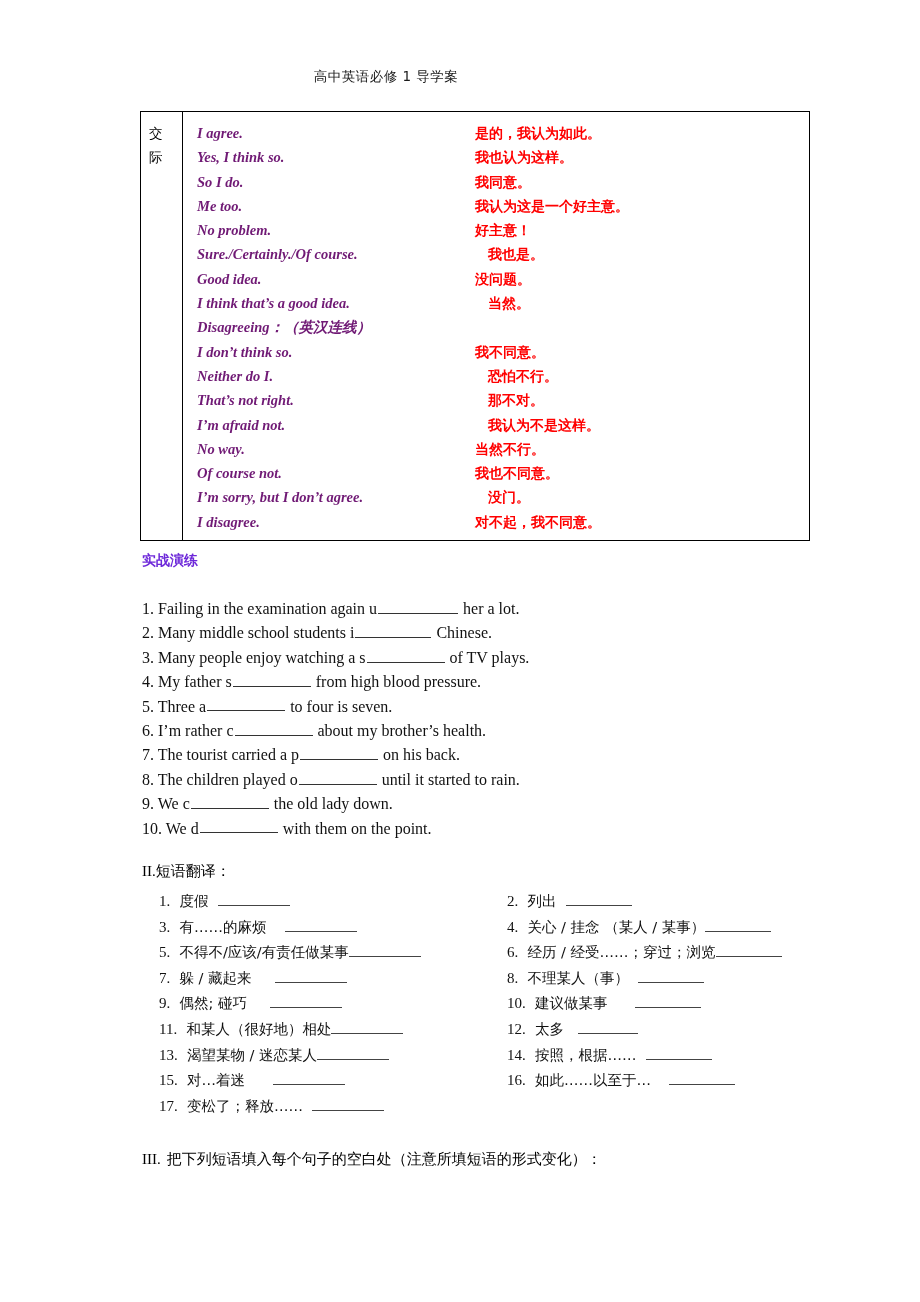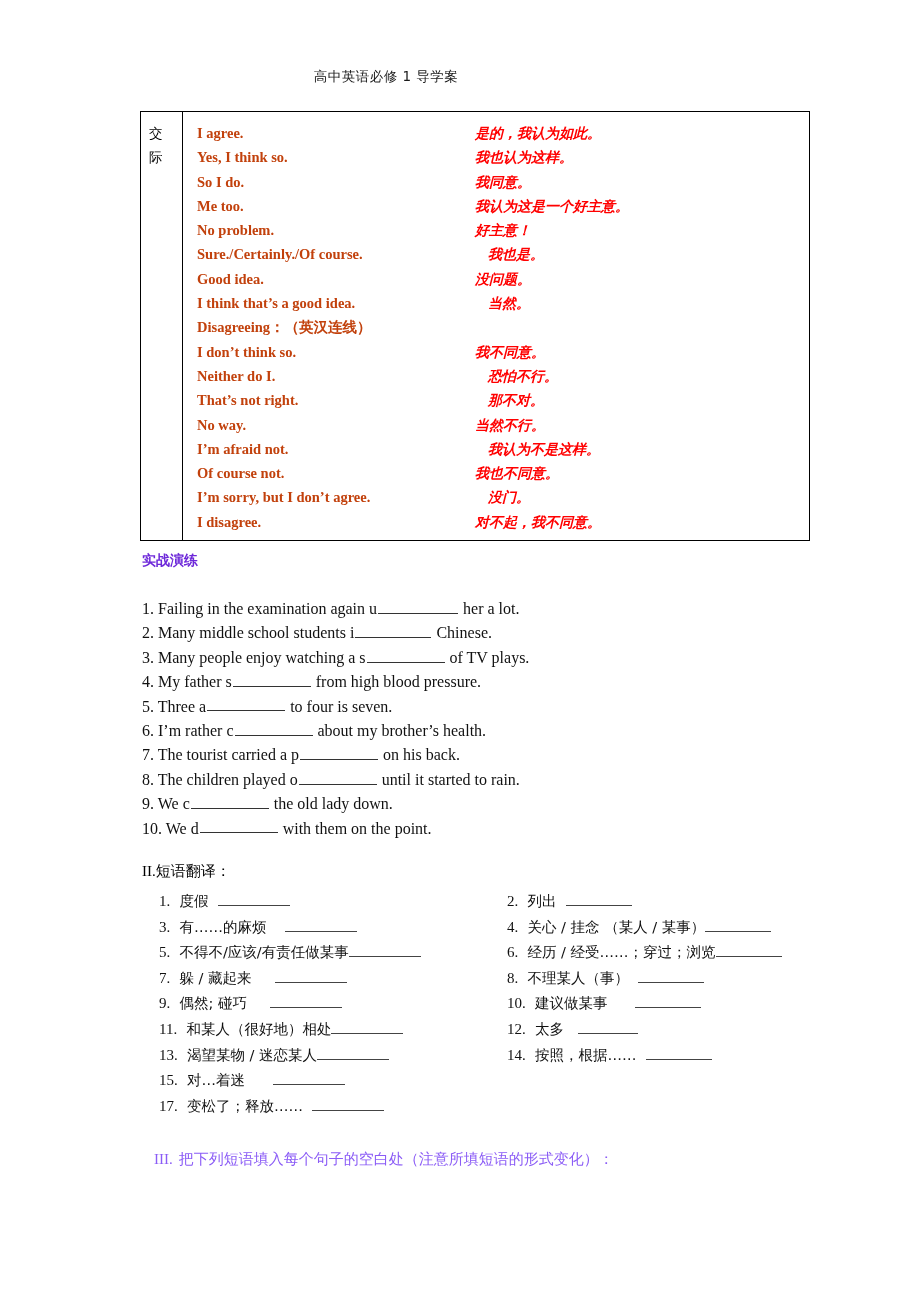--- a/index.html
+++ b/index.html
@@ -70,31 +70,31 @@
   .comm-row {
     position: relative;
     height: 24.3px;
     line-height: 24.3px;
     white-space: nowrap;
   }
   .comm-en {
     display: inline-block;
     font-family: "Liberation Serif", "DejaVu Serif", serif;
     font-weight: bold;
+    font-style: italic;
     font-size: 14.5px;
-    color: #c2410c;
+    color: #701a75;
     vertical-align: top;
   }
   .comm-cn {
     position: absolute;
     left: 278px;
     top: 0;
     font-family: "DejaVu Sans", "Liberation Sans", sans-serif;
     font-weight: bold;
-    font-style: italic;
     font-size: 14px;
     color: #ff0000;
     white-space: nowrap;
   }
   .comm-cn.indent { left: 291px; }
   .comm-row.heading .comm-en { font-size: 14.5px; }
 
   
   .sec-heading {
     position: absolute;
@@ -185,25 +185,25 @@
     height: 1em;
     vertical-align: baseline;
   }
   .pb-72 { width: 72px; }
   .pb-66 { width: 66px; }
   .pb-60 { width: 60px; }
 
   
   .sec3 {
     position: absolute;
-    left: 154px;
+    left: 142px;
     top: 1150px;
     font-family: "DejaVu Sans", "Liberation Sans", sans-serif;
     font-size: 15px;
-    color: #8b5cf6;
+    color: #000000;
     white-space: nowrap;
   }
   .sec3 .lat {
     font-family: "Liberation Serif", "DejaVu Serif", serif;
   }
 
   .sp { display: inline-block; }
 </style>
 </head>
 <body>
@@ -224,22 +224,22 @@
           <div class="comm-row"><span class="comm-en">So I do.</span><span class="comm-cn">我同意。</span></div>
           <div class="comm-row"><span class="comm-en">Me too.</span><span class="comm-cn">我认为这是一个好主意。</span></div>
           <div class="comm-row"><span class="comm-en">No problem.</span><span class="comm-cn">好主意！</span></div>
           <div class="comm-row"><span class="comm-en">Sure./Certainly./Of course.</span><span class="comm-cn indent">我也是。</span></div>
           <div class="comm-row"><span class="comm-en">Good idea.</span><span class="comm-cn">没问题。</span></div>
           <div class="comm-row"><span class="comm-en">I think that’s a good idea.</span><span class="comm-cn indent">当然。</span></div>
           <div class="comm-row heading"><span class="comm-en">Disagreeing：（英汉连线）</span></div>
           <div class="comm-row"><span class="comm-en">I don’t think so.</span><span class="comm-cn">我不同意。</span></div>
           <div class="comm-row"><span class="comm-en">Neither do I.</span><span class="comm-cn indent">恐怕不行。</span></div>
           <div class="comm-row"><span class="comm-en">That’s not right.</span><span class="comm-cn indent">那不对。</span></div>
+          <div class="comm-row"><span class="comm-en">I’m afraid not.</span><span class="comm-cn indent">我认为不是这样。</span></div>
           <div class="comm-row"><span class="comm-en">No way.</span><span class="comm-cn">当然不行。</span></div>
-          <div class="comm-row"><span class="comm-en">I’m afraid not.</span><span class="comm-cn indent">我认为不是这样。</span></div>
           <div class="comm-row"><span class="comm-en">Of course not.</span><span class="comm-cn">我也不同意。</span></div>
           <div class="comm-row"><span class="comm-en">I’m sorry, but I don’t agree.</span><span class="comm-cn indent">没门。</span></div>
           <div class="comm-row"><span class="comm-en">I disagree.</span><span class="comm-cn">对不起，我不同意。</span></div>
         </div>
     </div>
   </div>
 
   <div class="sec-heading" style="left:142px; top:552px;">实战演练</div>
 
 
@@ -284,20 +284,21 @@
       <div class="phr-row">
         <span class="phr-cell left"><span class="phr-num">11.</span>&nbsp;&nbsp;<span>和某人（很好地）相处</span><span class="pb pb-72"></span></span>
         <span class="phr-cell right"><span class="phr-num">12.</span>&nbsp;&nbsp;<span>太多</span>&nbsp;&nbsp;&nbsp;<span class="pb pb-60"></span></span>
       </div>
       <div class="phr-row">
         <span class="phr-cell left"><span class="phr-num">13.</span>&nbsp;&nbsp;<span>渴望某物 / 迷恋某人</span><span class="pb pb-72"></span></span>
         <span class="phr-cell right"><span class="phr-num">14.</span>&nbsp;&nbsp;<span>按照，根据……</span>&nbsp;&nbsp;<span class="pb pb-66"></span></span>
       </div>
       <div class="phr-row">
         <span class="phr-cell left"><span class="phr-num">15.</span>&nbsp;&nbsp;<span>对…着迷</span>&nbsp;&nbsp;&nbsp;&nbsp;&nbsp;&nbsp;<span class="pb pb-72"></span></span>
+        <span class="phr-cell right"><span class="phr-num">16.</span>&nbsp;&nbsp;<span>如此……以至于…</span>&nbsp;&nbsp;&nbsp;&nbsp;<span class="pb pb-66"></span></span>
       </div>
       <div class="phr-row">
         <span class="phr-cell left"><span class="phr-num">17.</span>&nbsp;&nbsp;<span>变松了；释放……</span>&nbsp;&nbsp;<span class="pb pb-72"></span></span>
       </div>
     </div>
 
   <div class="sec3">
     <span class="lat">III.</span><span class="sp" style="width:6px;"></span><span>把下列短语填入每个句子的空白处（注意所填短语的形式变化）：</span>
   </div>
 

